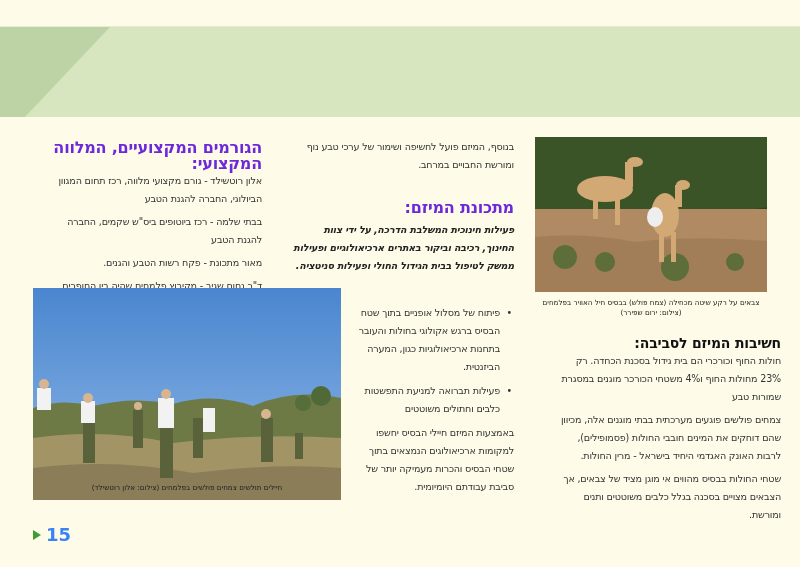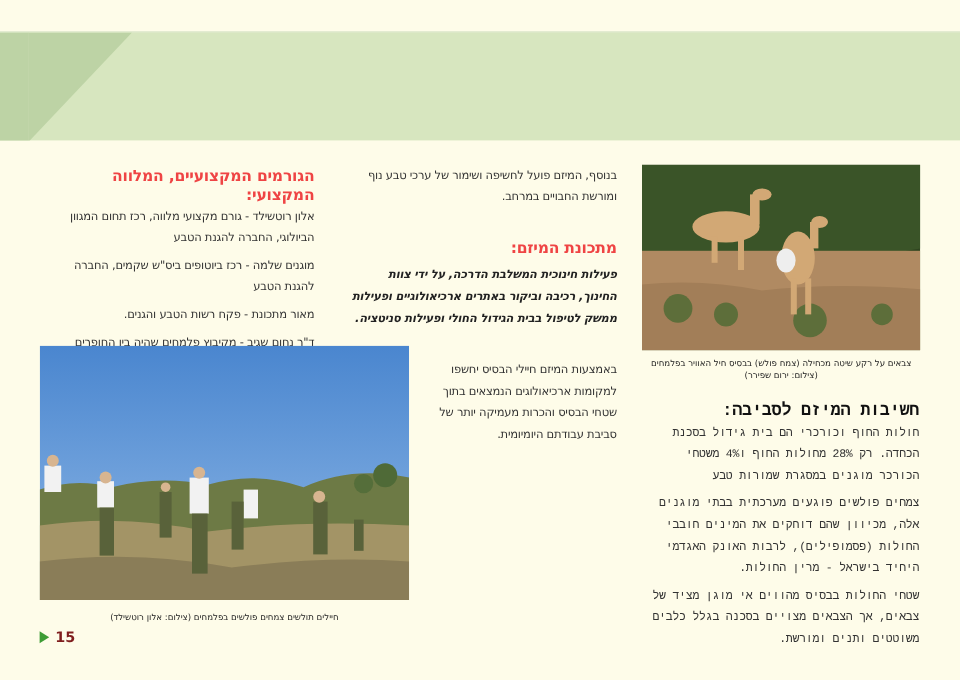--- a/index.html
+++ b/index.html
@@ -4,47 +4,47 @@
 <style>
   * { margin:0; padding:0; box-sizing:border-box; }
   html, body { width:800px; height:567px; overflow:hidden; }
   body { background:#fefce9; font-family:"DejaVu Sans", "Liberation Sans", sans-serif; color:#222; position:relative; }
   .banner { position:absolute; left:0; top:26px; width:800px; height:91px; background:#d7e6bf; border-top:1px solid #e4ecd4; overflow:hidden; }
   .banner-tri-fill { position:absolute; left:0; top:0; width:24px; height:91px; background:#bdd3a5; }
   .banner-tri2 { position:absolute; left:24px; top:0; width:0; height:0; border-top:91px solid #bdd3a5; border-right:86px solid transparent; }
 
   .col { position:absolute; direction:rtl; text-align:right; font-size:9.6px; line-height:18px; color:#333; letter-spacing:-0.2px; }
   .col p { margin-bottom:5px; }
-  .h { font-weight:bold; font-size:13px; color:#ef4444; line-height:16px; margin-bottom:0; }
+  .h { font-weight:bold; font-size:16px; color:#6d28d9; line-height:16px; margin-bottom:0; }
   .h2 { font-weight:bold; font-size:14px; color:#111; line-height:18px; }
   .bold-p { font-weight:bold; color:#222;font-style:italic; }
 
   .photo { position:absolute; overflow:hidden; }
   .caption { position:absolute; direction:rtl; text-align:center; font-size:7.2px; line-height:10px; color:#222; }
 
   ul.bullets { list-style:none; margin:4px 0 6px 0; }
   ul.bullets li { position:relative; padding-right:14px; margin-bottom:6px; }
   ul.bullets li::before { content:"•"; position:absolute; right:2px; top:0; color:#333; }
 
   .page-num { position:absolute; left:33px; top:524px; display:flex; align-items:center; gap:5px; direction:ltr; }
   .tri-icon { width:0; height:0; border-top:5px solid transparent; border-bottom:5px solid transparent; border-left:8px solid #3e9c35; }
-  .num { font-weight:bold; font-size:12px; color:#7f1d1d; }
+  .num { font-weight:bold; font-size:18px; color:#3b82f6; }
 </style>
 </head>
 <body>
 
 <div class="banner">
   <div class="banner-tri-fill"></div>
   <div class="banner-tri2"></div>
 </div>
 
 <div class="col" style="left:40px; top:140px; width:222px;">
   <p class="h" style="margin-bottom:0;">הגורמים המקצועיים, המלווה המקצועי:</p>
   <p>אלון רוטשילד - גורם מקצועי מלווה, רכז תחום המגוון הביולוגי, החברה להגנת הטבע</p>
-  <p>מוגנים שלמה - רכז ביוטופים ביס"ש שקמים, החברה להגנת הטבע</p>
+  <p>בבתי שלמה - רכז ביוטופים ביס"ש שקמים, החברה להגנת הטבע</p>
   <p>מאור מתכונת - פקח רשות הטבע והגנים.</p>
   <p>ד"ר נחום שגיב - מקיבוץ פלמחים שהיה בין החופרים בבסיס בשנות ה 70.</p>
 </div>
 
 <div class="photo" style="left:33px; top:288px; width:308px; height:212px;">
   <svg width="308" height="212" viewBox="0 0 308 212">
     <defs>
       <linearGradient id="sky" x1="0" y1="0" x2="0" y2="1">
         <stop offset="0" stop-color="#4a86cf"></stop>
         <stop offset="1" stop-color="#8fb8e6"></stop>
@@ -72,28 +72,32 @@
     </g>
     <g fill="#d8b590">
       <circle cx="11" cy="96" r="5"></circle>
       <circle cx="55" cy="110" r="5"></circle>
       <circle cx="133" cy="106" r="5"></circle>
       <circle cx="105" cy="118" r="4"></circle>
       <circle cx="233" cy="126" r="5"></circle>
     </g>
   </svg>
 </div>
-<div class="caption" style="left:33px; top:510px; width:308px;">חיילים תולשים צמחים פולשים בפלמחים (צילום: אלון רוטשילד)</div>
+<div class="caption" style="left:33px; top:483px; width:308px;">חיילים תולשים צמחים פולשים בפלמחים (צילום: אלון רוטשילד)</div>
 
 <div class="col" style="left:292px; top:138px; width:222px;">
   <p style="margin-bottom:26px;">בנוסף, המיזם פועל לחשיפה ושימור של ערכי טבע נוף ומורשת החבויים במרחב.</p>
   <p class="h">מתכונת המיזם:</p>
   <p class="bold-p" style="margin-left:0;">פעילות חינוכית המשלבת הדרכה, על ידי צוות החינוך, רכיבה וביקור באתרים ארכיאולוגיים ופעילות ממשק לטיפול בבית הגידול החולי ופעילות סניטציה.</p>
 </div>
 <div class="col" style="left:350px; top:300px; width:164px;">
+  <ul class="bullets">
+    <li>פיתוח של מסלול אופניים בתוך שטח הבסיס ברגש אקולוגי בחולות והעובר בתחנות ארכיאולוגיות כגון, המערה הביזנטית.</li>
+    <li>פעילות תברואה למניעת התפשטות כלבים וחתולים משוטטים</li>
+  </ul>
   <p>באמצעות המיזם חיילי הבסיס יחשפו למקומות ארכיאולוגים הנמצאים בתוך שטחי הבסיס והכרות מעמיקה יותר של סביבת עבודתם היומיומית.</p>
 </div>
 
 <div class="photo" style="left:535px; top:137px; width:232px; height:155px;">
   <svg width="232" height="155" viewBox="0 0 232 155">
     <rect width="232" height="155" fill="#2f4420"></rect>
     <path d="M0 0 H232 V70 Q180 80 120 72 Q60 82 0 74 Z" fill="#3a5428"></path>
     <rect y="72" width="232" height="83" fill="#b08a62"></rect>
     <path d="M0 100 Q50 95 100 105 Q160 98 232 104 L232 155 L0 155 Z" fill="#a27e58"></path>
     <g fill="#5d6e3a">
@@ -112,23 +116,23 @@
       <rect x="140" y="48" width="7" height="22"></rect>
       <ellipse cx="148" cy="48" rx="7" ry="5"></ellipse>
       <rect x="124" y="95" width="5" height="30"></rect>
       <rect x="136" y="95" width="5" height="30"></rect>
     </g>
     <ellipse cx="120" cy="80" rx="8" ry="10" fill="#eee"></ellipse>
   </svg>
 </div>
 <div class="caption" style="left:535px; top:298px; width:232px;">צבאים על רקע שיטה מכחילה (צמח פולש) בבסיס חיל האוויר בפלמחים (צילום: ירום שפירר)</div>
 
-<div class="col" style="left:542px; top:334px; width:224px;font-family:Liberation Mono, monospace;">
+<div class="col" style="left:557px; top:334px; width:224px;">
   <p class="h2" style="margin-bottom:0;">חשיבות המיזם לסביבה:</p>
-  <p>חולות החוף וכורכרי הם בית גידול בסכנת הכחדה. רק 28% מחולות החוף ו4% משטחי הכורכר מוגנים במסגרת שמורות טבע</p>
+  <p>חולות החוף וכורכרי הם בית גידול בסכנת הכחדה. רק 23% מחולות החוף ו4% משטחי הכורכר מוגנים במסגרת שמורות טבע</p>
   <p>צמחים פולשים פוגעים מערכתית בבתי מוגנים אלה, מכיוון שהם דוחקים את המינים חובבי החולות (פסמופילים), לרבות האונק האגדמי היחיד בישראל - מרין החולות.</p>
   <p>שטחי החולות בבסיס מהווים אי מוגן מציד של צבאים, אך הצבאים מצויים בסכנה בגלל כלבים משוטטים ותנים ומורשת.</p>
 </div>
 
 <div class="page-num">
   <span class="tri-icon"></span>
   <span class="num">15</span>
 </div>
 
 </body></html>

